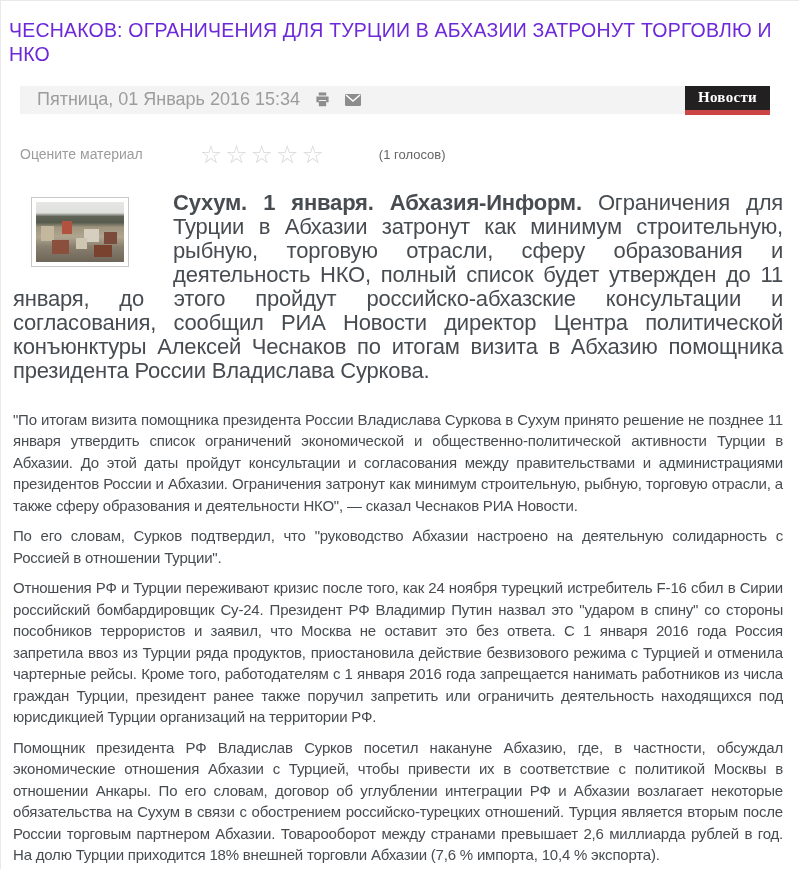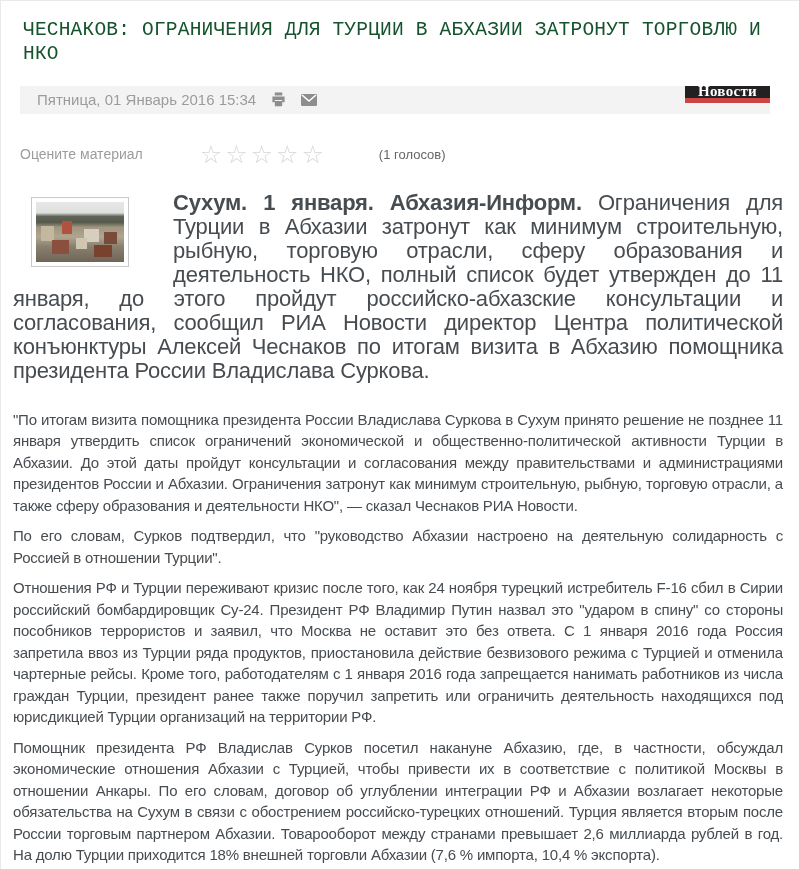--- a/index.html
+++ b/index.html
@@ -10,48 +10,48 @@
     width: 799px;
     height: 869px;
     background: #fff;
     border-top: 1px solid #e9e9e9;
     border-left: 1px solid #e9e9e9;
     overflow: hidden;
     position: relative;
   }
 
   .title {
-    margin: 17px 20px 0 22px;
-    font-family: Liberation Mono, monospace;
+    margin: 17px 20px 0 8px;
+    font-family: Liberation Sans, sans-serif;
     font-weight: 400;
     font-size: 19.5px;
     line-height: 1.25;
     letter-spacing: 0.2px;
-    color: #14532d;
+    color: #6d28d9;
   }
 
   
   .meta-bar {
     position: relative;
     margin: 19px 29px 0 19px;
     height: 28px;
     background: #f3f3f3;
     display: flex;
     align-items: center;
     padding-left: 17px;
   }
-  .date { font-size: 15px; color: #9c9c9c; }
+  .date { font-size: 18px; color: #9c9c9c; }
   .icon-btn { margin-left: 15px; display: flex; align-items: center; cursor: pointer; }
   .icon-btn svg { display: block; }
 
   .badge {
     position: absolute;
     right: 0;
     top: 0;
-    height: 17px;
+    height: 29px;
     background: #232021;
     border-bottom: 5px solid #cb4545;
     color: #ffffff;
     font-family: "Liberation Serif", serif;
     font-weight: 700;
     font-size: 15px;
     letter-spacing: 0.3px;
     display: flex;
     align-items: center;
     padding: 0 13px;

